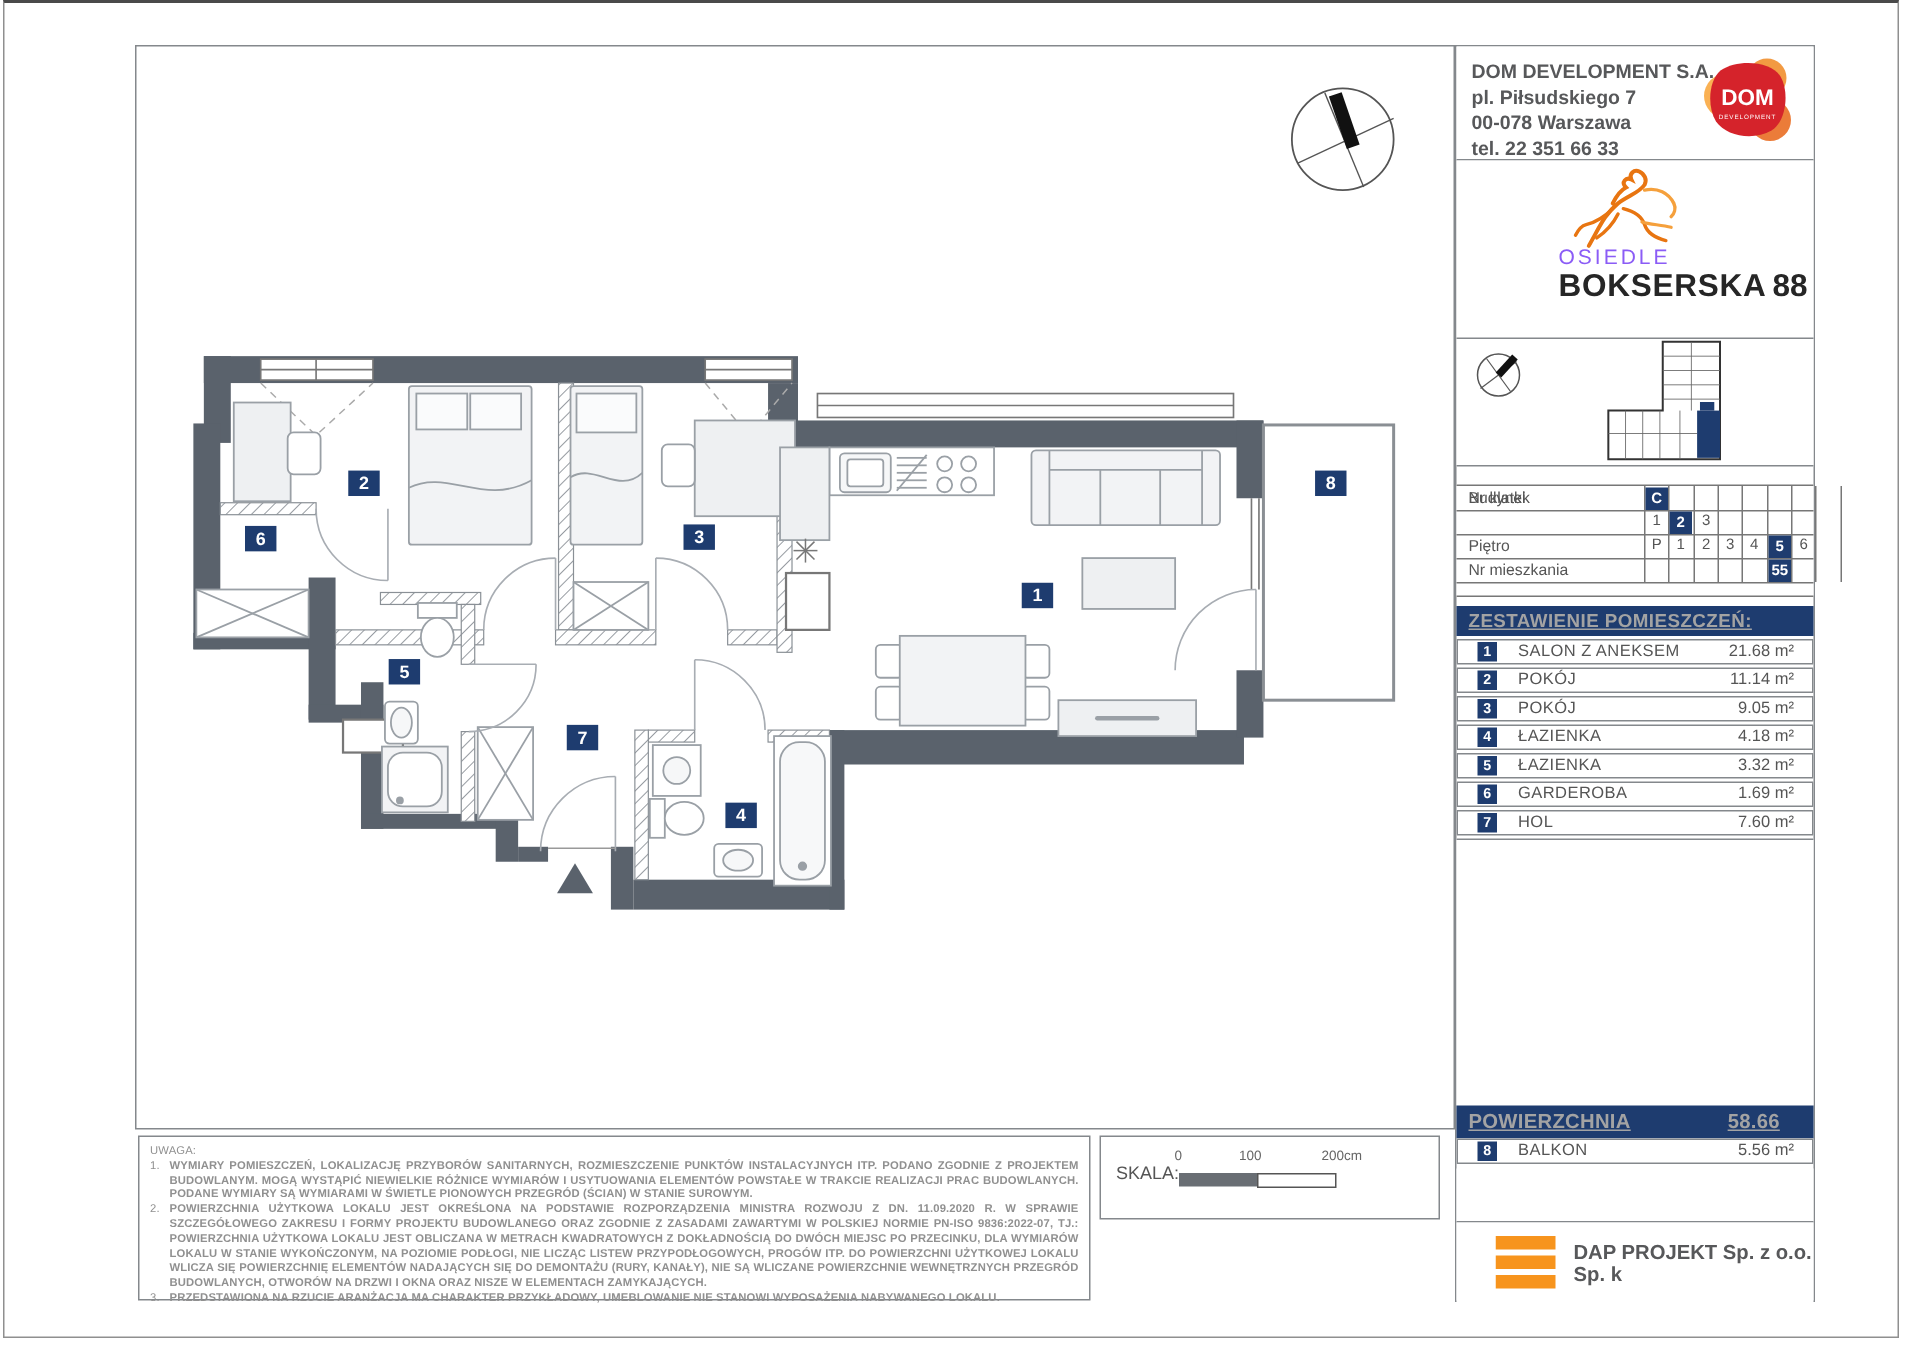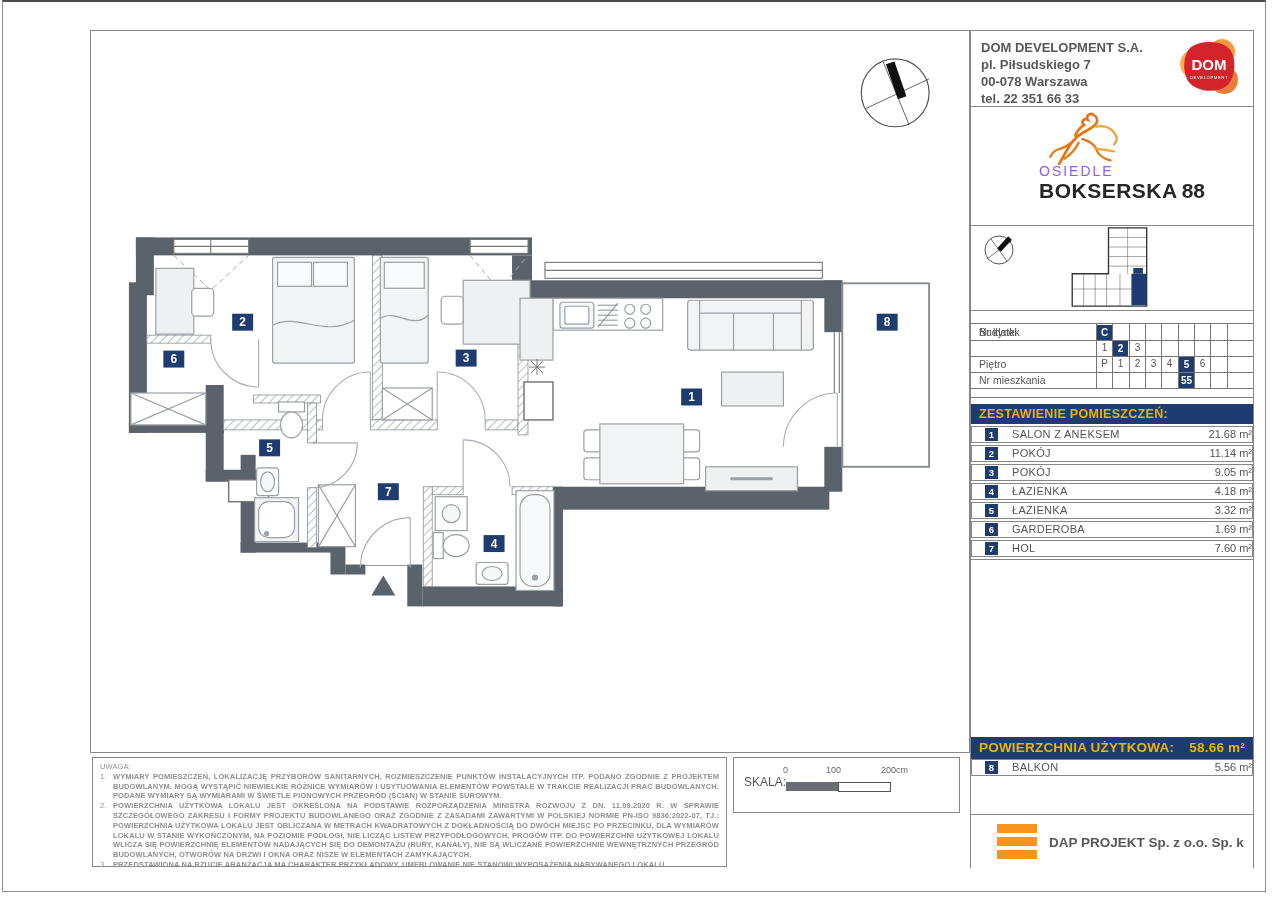--- a/index.html
+++ b/index.html
@@ -7,49 +7,49 @@
         font-family:"Liberation Sans",sans-serif;color:#555;}
   .page-border{position:absolute;left:2px;top:0;width:1264px;height:892px;
         border:1px solid #8f8f8f;border-top:2px solid #4a4a4a;box-sizing:border-box;}
   .box{position:absolute;border:1px solid #84888c;background:#fff;box-sizing:border-box;}
 
   
   .plan-frame{left:90px;top:30px;width:880px;height:723px;}
   .plan-frame svg{position:absolute;left:0;top:0;}
 
   
-  .rcol{position:absolute;left:970px;top:30px;width:284px;height:838px;
+  .rcol{position:absolute;left:970px;top:30px;width:240px;height:838px;
         border:1px solid #84888c;box-sizing:border-box;background:#fff;}
   .sec{position:absolute;left:0;right:0;box-sizing:border-box;background:#fff;}
   .sec-line{border-bottom:1px solid #84888c;}
   .addr{padding:8px 0 0 10px;font-size:13px;line-height:17px;font-weight:bold;color:#57585a;}
   .dom-logo{position:absolute;right:8px;top:5px;}
   .horse{position:absolute;left:58px;top:2px;}
   .brand-text{position:absolute;left:68px;top:56px;color:#3c3c3c;}
   .brand-prefix{font-size:14px;letter-spacing:2px;color:#8b5cf6;}
   .brand-name{font-size:21px;font-weight:bold;color:#262626;letter-spacing:.5px;}
   .brand-num{font-size:21px;font-weight:bold;color:#262626;margin-left:4px;}
 
   .tbl-label{position:absolute;left:8px;height:16px;line-height:16px;font-size:10.5px;color:#555;}
   .vl{position:absolute;top:0;width:1px;height:64px;background:#777;}
   .hlne{position:absolute;left:0;right:0;height:1px;background:#777;}
   .tcell{position:absolute;width:15px;height:16px;line-height:16px;text-align:center;
          font-size:10px;color:#555;}
   .tcell.sel{background:#1e3c6f;color:#fff;font-weight:bold;height:15px;line-height:15px;}
 
-  .navy-bar{background:#1e3c6f;color:#eab308;font-weight:bold;}
+  .navy-bar{background:#1e3c6f;color:#a3a3a3;font-weight:bold;text-decoration:underline;}
   .zest-h{line-height:20px;font-size:12.5px;padding-left:8px;letter-spacing:.3px;}
   .pow-h{line-height:22px;font-size:13.5px;display:flex;justify-content:space-between;
          padding:0 8px;letter-spacing:.2px;}
   .rrow{position:absolute;left:0;right:0;height:17px;border:1px solid #84888c;
         box-sizing:border-box;background:#fff;}
   .badge{position:absolute;left:13px;top:1px;width:13px;height:13px;background:#1e3c6f;
          color:#fff;font-size:9.5px;line-height:13px;text-align:center;font-weight:bold;}
   .rname{position:absolute;left:40px;top:0;line-height:15px;font-size:11px;color:#555;letter-spacing:.3px;}
-  .rarea{position:absolute;right:0;top:0;line-height:15px;font-size:11px;color:#555;}
+  .rarea{position:absolute;right:12px;top:0;line-height:15px;font-size:11px;color:#555;}
 
   .dap-text{position:absolute;left:78px;top:0;height:100%;display:flex;align-items:center;
             font-size:13.5px;font-weight:bold;color:#57585a;}
   .dap-bars{position:absolute;left:26px;top:9px;}
 
   
   .uwaga{left:92px;top:757px;width:635px;height:110px;padding:4px 7px;
          font-size:7.5px;line-height:9.8px;color:#909090;letter-spacing:.1px;}
   .note{display:flex;}
   .note .n{width:13px;flex:none;}

